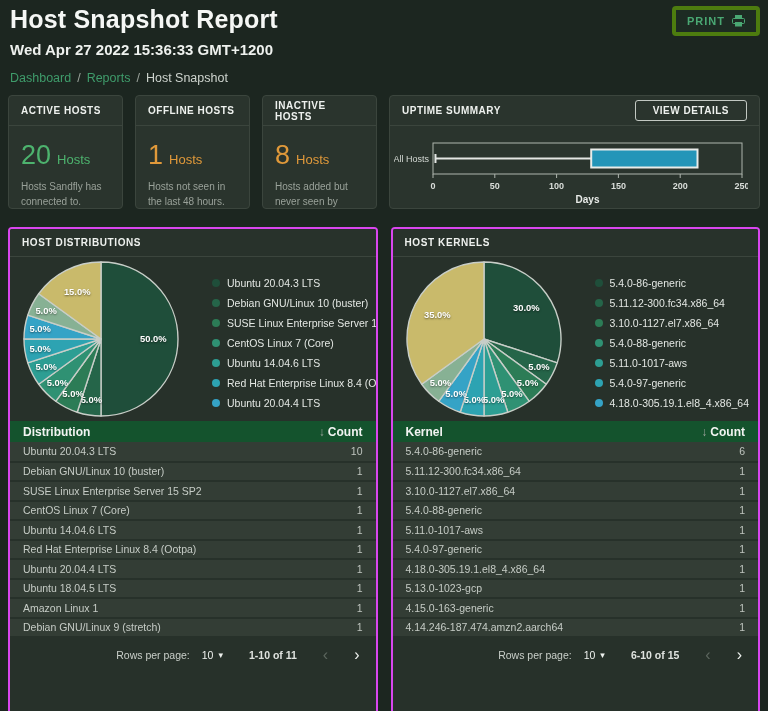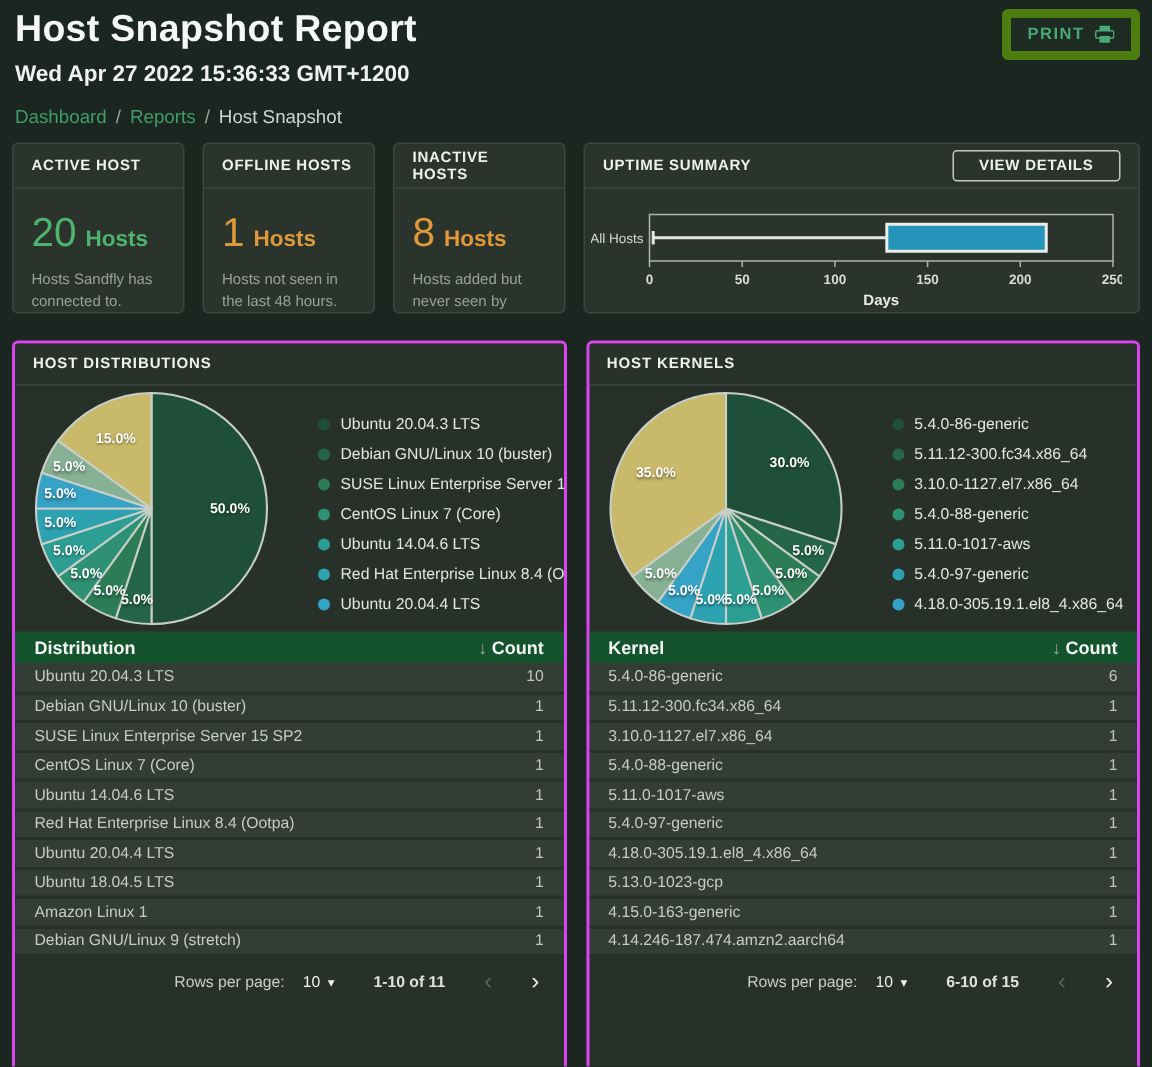--- a/index.html
+++ b/index.html
@@ -16,39 +16,39 @@
   .page-title { font-size:25px; font-weight:bold; color:#f5f7f5; letter-spacing:.2px; }
   .report-date { font-size:15px; font-weight:bold; color:#eef1ee; margin-top:7px; }
   .breadcrumb { margin-top:13px; font-size:12.5px; display:flex; align-items:center; gap:6px; }
   .breadcrumb a { color:#3f9c6b; text-decoration:none; cursor:pointer; }
   .breadcrumb .sep { color:#9aa29a; }
   .breadcrumb .current { color:#ced4ce; }
   .print-btn {
     position:absolute; top:6px; right:8px;
     display:flex; align-items:center; gap:7px;
     background:rgba(46,107,77,.08);
-    border:6px solid #4d7c0f; border-radius:4px;
+    border:4px solid #4d7c0f; border-radius:4px;
     color:#4aa873; font-family:inherit; font-size:11px; font-weight:bold; letter-spacing:1px;
     padding:5px 11px; cursor:pointer;
   }
   
   .cards { display:grid; grid-template-columns:115px 115px 115px 1fr; gap:12px; margin:10px 8px 0 8px; height:114px; }
   .card {
     background:#2a342d; border:1px solid #3b453d; border-radius:4px;
     display:flex; flex-direction:column; overflow:hidden;
   }
   .card-header {
     height:30px; flex:0 0 30px; padding:0 12px; display:flex; align-items:center; justify-content:space-between;
     border-bottom:1px solid #3b453d;
     font-size:10px; font-weight:bold; letter-spacing:.5px; color:#eef1ee;
   }
   .card-body { padding:8px 12px 6px 12px; flex:1; }
   .stat-value-row { display:flex; align-items:baseline; gap:6px; margin:6px 0 9px 0; }
   .stat-value { font-size:27px; font-weight:normal; }
-  .stat-unit { font-size:15px; font-weight:bold; }
+  .stat-unit { font-size:13px; font-weight:normal; }
   .stat-desc { font-size:10px; color:#99a199; line-height:1.45; }
   .view-details-btn {
     background:transparent; border:1px solid #c2c8c2; border-radius:3px;
     color:#eef1ee; font-family:inherit; font-size:10px; font-weight:bold; letter-spacing:.5px;
     padding:4px 17px; cursor:pointer;
   }
   .uptime-body { padding:6px 4px 0 4px; }
   
   .panels { display:grid; grid-template-columns:1fr 1fr; gap:13px; margin:18px 8px 0 8px; }
   .panel { background:#27312a; border:2px solid #d946ef; border-radius:4px; overflow:hidden; height:600px; }
@@ -111,21 +111,21 @@
     <span class="sep">/</span>
     <a>Reports</a>
     <span class="sep">/</span>
     <span class="current">Host Snapshot</span>
   </nav>
 </header>
 
 <section class="cards">
 
   <div class="card stat-card">
-    <div class="card-header">ACTIVE HOST</div>
+    <div class="card-header">ACTIVE HOSTS</div>
     <div class="card-body">
       <div class="stat-value-row">
         <span class="stat-value" style="color: rgb(77, 179, 110);">20</span>
         <span class="stat-unit" style="color: rgb(77, 179, 110);">Hosts</span>
       </div>
       <div class="stat-desc">Hosts Sandfly has connected to.</div>
     </div>
   </div>
 
   <div class="card stat-card">

